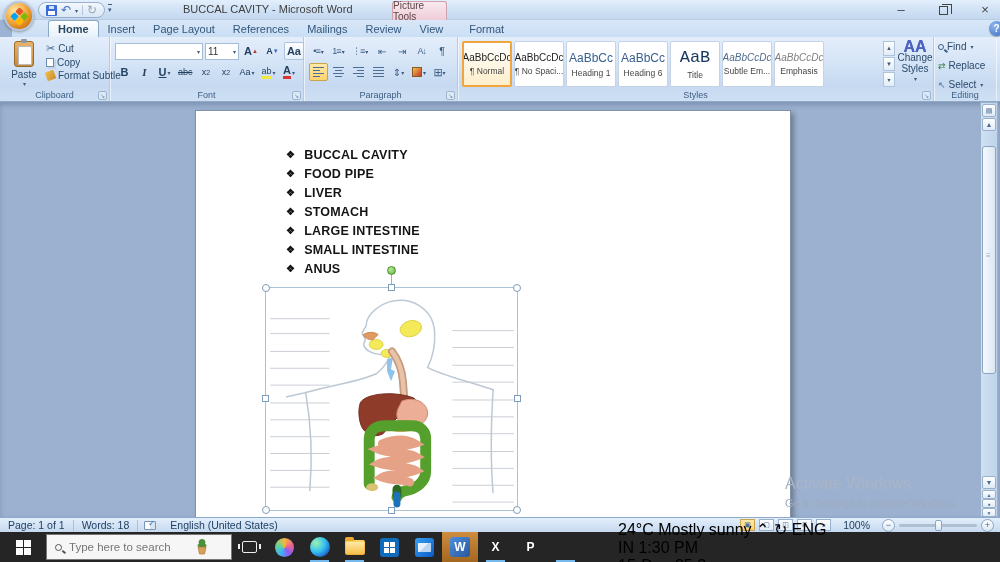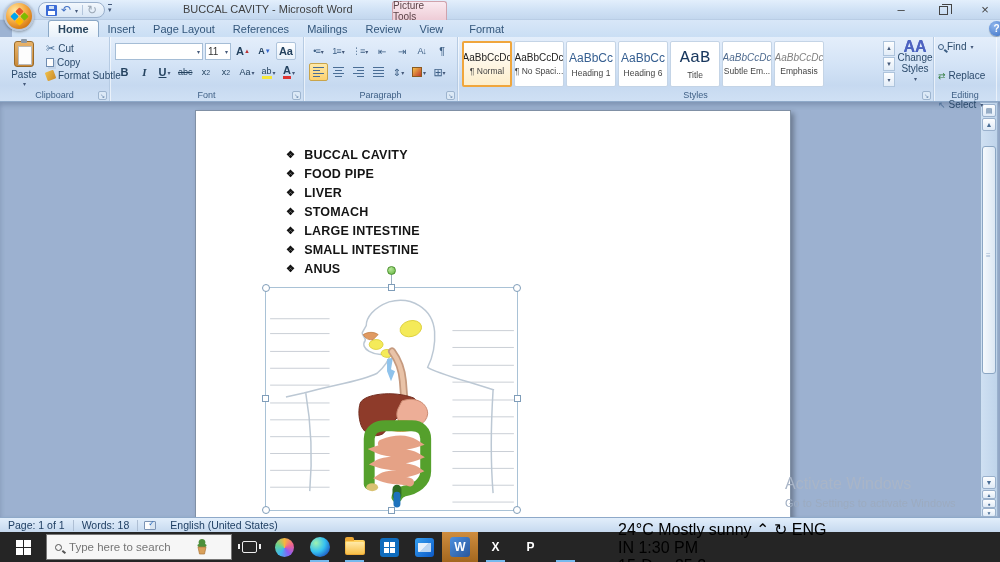--- a/index.html
+++ b/index.html
@@ -56,21 +56,21 @@
 .smbtn{display:flex;align-items:center;gap:3px;font-size:10px;color:#2b4a6b;white-space:nowrap}
 .ic-cut{color:#4a6e96;font-size:11px}
 .ic-copy{width:8px;height:9px;border:1px solid #6f8cb0;background:#fdfdfd;box-shadow:2px 2px 0 #c3d4e8}
 .ic-painter{width:9px;height:9px;background:linear-gradient(135deg,#f0c04a,#c98a2a);border-radius:1px;transform:rotate(-20deg)}
 
 .g-font{width:194px}
 .fontrow1{position:absolute;left:5px;top:5px;display:flex;gap:2px;align-items:center}
 .combo{height:17px;border:1px solid #a5bdd6;background:#fff;display:flex;align-items:center;justify-content:space-between;font-size:10px;color:#333;padding:0 2px}
 .combo .dd{margin-left:2px}
 .fname{width:88px}
-.fsize{width:26px}
+.fsize{width:34px}
 .fontrow2{position:absolute;left:5px;top:26px;display:flex;gap:1px;align-items:center}
 .fb{font-size:11px;font-weight:bold;color:#24425f}
 .fi{font-style:italic;font-family:"Liberation Serif",serif}
 .fu{text-decoration:underline}
 .fs{text-decoration:line-through;font-size:9px;font-weight:normal}
 .sub i,.sup i{font-size:7px;font-style:normal}
 .hl{border-bottom:3px solid #f5e73a;line-height:10px}
 .fc{border-bottom:3px solid #d33;line-height:11px}
 
 .g-para{width:154px}
@@ -91,21 +91,21 @@
 .sbox:nth-child(5) .samp{font-family:Liberation Mono, monospace;font-size:17px;color:#17365d}
 .sbox:nth-child(6) .samp{font-style:italic;color:#4f6b8f}
 .sbox:nth-child(7) .samp{font-style:italic;color:#808080}
 .sbox:nth-child(8) .samp{font-style:italic;font-weight:bold;color:#222}
 .sscroll{position:absolute;left:425px;top:4px;width:12px;height:46px;display:flex;flex-direction:column;gap:1px}
 .sscroll span{flex:1;border:1px solid #aec4dc;background:linear-gradient(180deg,#fdfeff,#e2ecf7);font-size:6px;color:#44597a;display:flex;align-items:center;justify-content:center}
 .chstyles{position:absolute;left:440px;top:4px;width:34px;height:52px;display:flex;flex-direction:column;align-items:center;font-size:10px;color:#2b4a6b;text-align:center;line-height:11px}
 .aa{font-size:16px;font-weight:bold;background:linear-gradient(180deg,#7f6fd0,#3f6fc4);-webkit-background-clip:text;background-clip:text;color:#4d63c0}
 
 .g-edit{width:62px;border-right:none}
-.editcol{position:absolute;left:4px;top:4px;display:flex;flex-direction:column;gap:18px}
+.editcol{position:absolute;left:4px;top:4px;display:flex;flex-direction:column;gap:8px}
 .mag{width:6px;height:6px;border:1.5px solid #3c5e84;border-radius:50%;position:relative;display:inline-block}
 .mag:after{content:"";position:absolute;left:5px;top:5px;width:4px;height:1.5px;background:#3c5e84;transform:rotate(40deg)}
 .ic-repl{color:#2d7a3a;font-size:9px}
 .ic-sel{color:#4a6e96;font-size:9px}
 
 
 .docarea{position:absolute;left:0;top:102px;width:1000px;height:415px;background:#9cb1d0;box-shadow:inset 0 3px 5px rgba(40,60,90,.25);overflow:hidden}
 .page{position:absolute;left:195px;top:8px;width:596px;height:420px;background:#fff;border:1px solid #8090a5;box-shadow:3px 3px 5px rgba(0,0,0,.3)}
 .ulist{position:absolute;left:90px;top:34px}
 .li{display:flex;align-items:center;height:19px;font-size:12.5px;font-weight:bold;color:#141414;letter-spacing:.2px}
@@ -588,20 +588,33 @@
     </div>
   </div>
 
   <div class="statusbar">
     <span class="stit">Page: 1 of 1</span>
     <span class="ssep"></span>
     <span class="stit">Words: 18</span>
     <span class="ssep"></span>
     <span class="book"></span>
     <span class="stit">English (United States)</span>
+    <div class="sright">
+      <span class="vbtn on">▣</span>
+      <span class="vbtn">▢</span>
+      <span class="vbtn">◫</span>
+      <span class="vbtn">≣</span>
+      <span class="vbtn">≡</span>
+      <span class="stit">100%</span>
+      <span class="zpm">−</span>
+      <span class="zoomtrack">
+          <span class="zh"></span>
+        </span>
+      <span class="zpm">+</span>
+    </div>
   </div>
 
   <div class="taskbar">
     <div class="startbtn">
         <span class="wingrid">
           <span></span>
           <span></span>
           <span></span>
           <span></span>
         </span>

